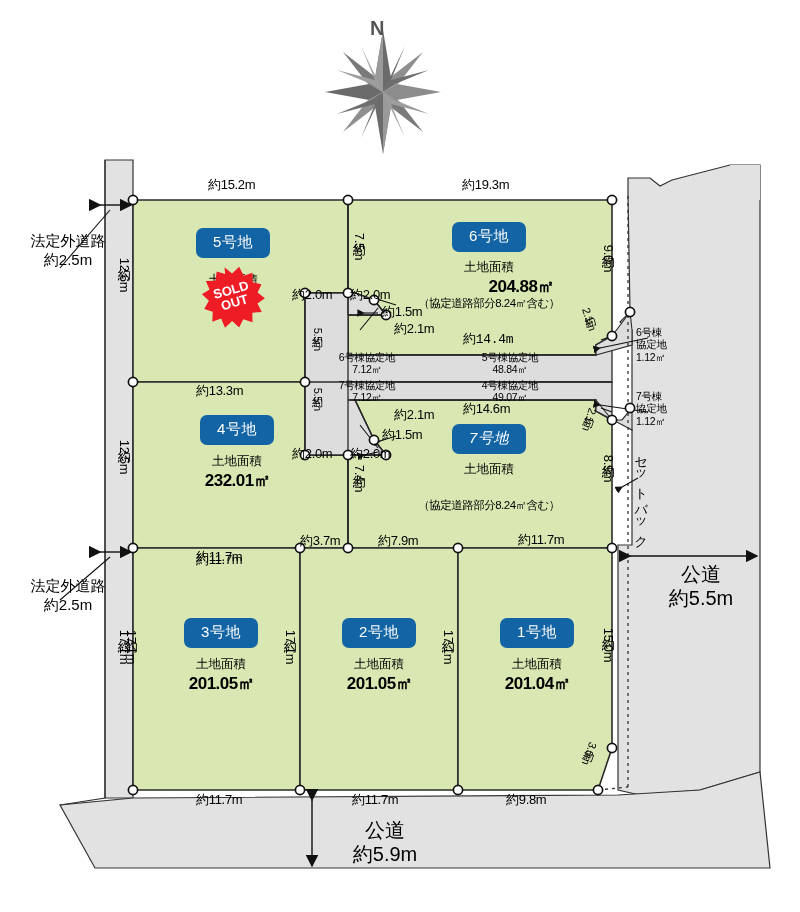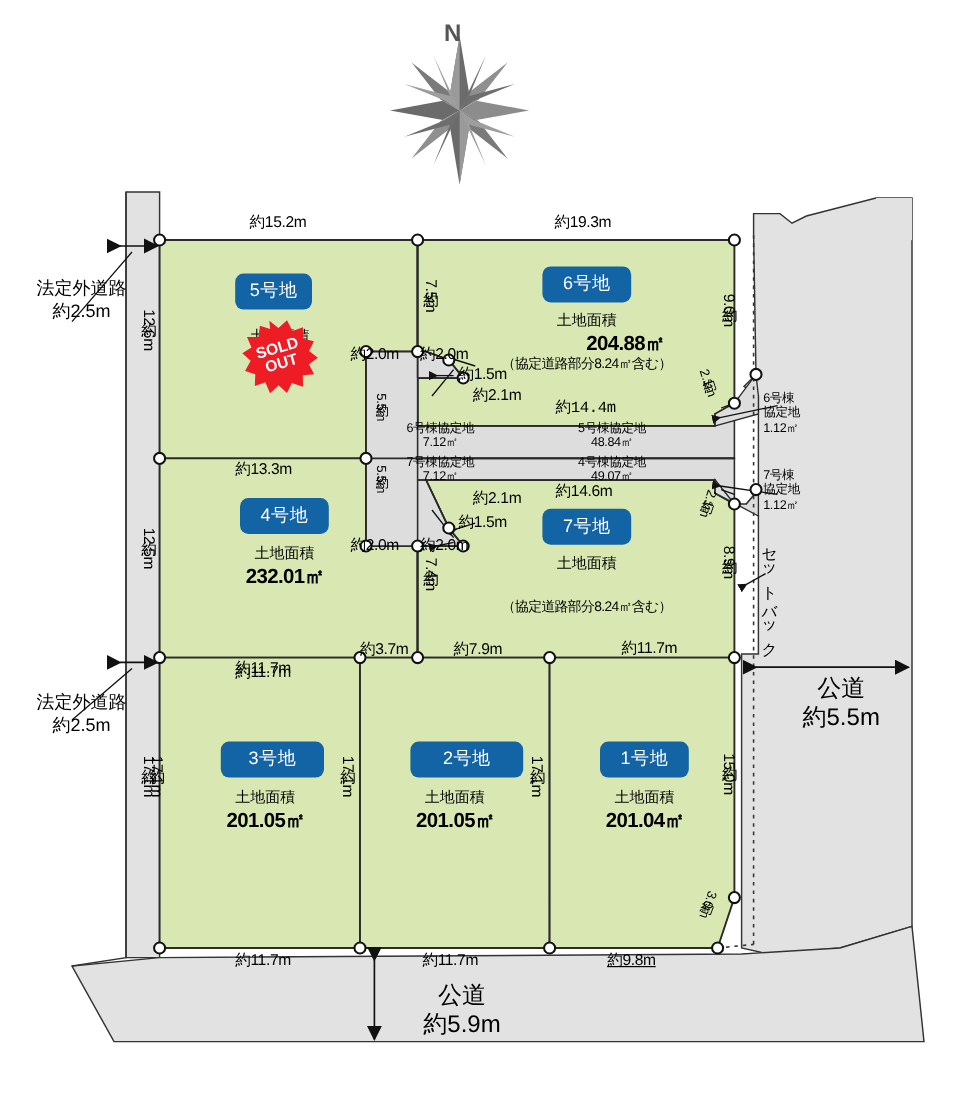--- a/index.html
+++ b/index.html
@@ -210,21 +210,21 @@
 
   <div class="tx legal" style="left:8px;top:232px;width:120px;">
     <div>法定外道路</div>
     <div>約2.5m</div>
   </div>
   <div class="tx legal" style="left:8px;top:577px;width:120px;">
     <div>法定外道路</div>
     <div>約2.5m</div>
   </div>
 
-  <div class="lot-title" style="left:196px;top:228px;width:64px;">5号地</div>
+  <div class="lot-title" style="left:196px;top:228px;width:74px;">5号地</div>
   <div class="lot-sub" style="left:183px;top:272px;width:100px;">土地面積</div>
   <div class="lot-area" style="left:173px;top:288px;width:120px;">
     <span>23</span><span>㎡</span>
   </div>
   <div class="soldout" style="left:202px;top:266px;">
     <div>
       <span>SOLD</span>
       <span>OUT</span>
     </div>
   </div>
@@ -238,49 +238,49 @@
   <div class="lot-note" style="left:394px;top:296px;width:190px;">（協定道路部分8.24㎡含む）</div>
   <div class="tx dim" style="left:463px;top:333px;font-family:Liberation Mono, monospace;">約14.4m</div>
 
   <div class="lot-title" style="left:200px;top:415px;width:74px;">4号地</div>
   <div class="lot-sub" style="left:187px;top:453px;width:100px;">土地面積</div>
   <div class="lot-area" style="left:175px;top:469px;width:125px;">
     <span>232.01</span><span>㎡</span>
   </div>
   <div class="tx dim" style="left:196px;top:550px;">約11.7m</div>
 
-  <div class="lot-title" style="left:452px;top:424px;width:74px;">7号地</div>
+  <div class="lot-title" style="left:452px;top:424px;width:74px;font-style:italic;">7号地</div>
   <div class="lot-sub" style="left:439px;top:461px;width:100px;">土地面積</div>
   <div class="lot-note" style="left:394px;top:498px;width:190px;">（協定道路部分8.24㎡含む）</div>
   <div class="tx dim" style="left:463px;top:402px;">約14.6m</div>
   <div class="tx dim" style="left:518px;top:533px;">約11.7m</div>
 
-  <div class="lot-title" style="left:184px;top:618px;width:86px;">3号地</div>
+  <div class="lot-title" style="left:184px;top:618px;width:74px;">3号地</div>
   <div class="lot-sub" style="left:171px;top:656px;width:100px;">土地面積</div>
   <div class="lot-area" style="left:159px;top:672px;width:125px;">
     <span>201.05</span><span>㎡</span>
   </div>
   <div class="tx dim" style="left:196px;top:793px;">約11.7m</div>
   <div class="tx dimv" style="left:124px;top:630px;">約17.1m</div>
   <div class="tx dimv" style="left:283px;top:630px;">約17.1m</div>
 
-  <div class="lot-title" style="left:342px;top:618px;width:94px;">2号地</div>
+  <div class="lot-title" style="left:342px;top:618px;width:74px;">2号地</div>
   <div class="lot-sub" style="left:329px;top:656px;width:100px;">土地面積</div>
   <div class="lot-area" style="left:317px;top:672px;width:125px;">
     <span>201.05</span><span>㎡</span>
   </div>
   <div class="tx dim" style="left:352px;top:793px;">約11.7m</div>
   <div class="tx dimv" style="left:441px;top:630px;">約17.1m</div>
 
   <div class="lot-title" style="left:500px;top:618px;width:74px;">1号地</div>
   <div class="lot-sub" style="left:487px;top:656px;width:100px;">土地面積</div>
   <div class="lot-area" style="left:475px;top:672px;width:125px;">
     <span>201.04</span><span>㎡</span>
   </div>
-  <div class="tx dim" style="left:506px;top:793px;text-decoration:underline;">約9.8m</div>
+  <div class="tx dim" style="left:506px;top:793px;">約9.8m</div>
 
   <div class="tx dim" style="left:300px;top:534px;text-align:center;">約3.7m</div>
   <div class="tx dim" style="left:378px;top:534px;">約7.9m</div>
   <div class="tx dim" style="left:196px;top:553px;">約11.7m</div>
 
   <div class="tx dimv" style="left:352px;top:233px;">約7.5m</div>
   <div class="tx smallv" style="left:311px;top:328px;">約5.5m</div>
   <div class="tx smallv" style="left:311px;top:388px;">約5.5m</div>
   <div class="tx dimv" style="left:352px;top:465px;">約7.4m</div>
 

